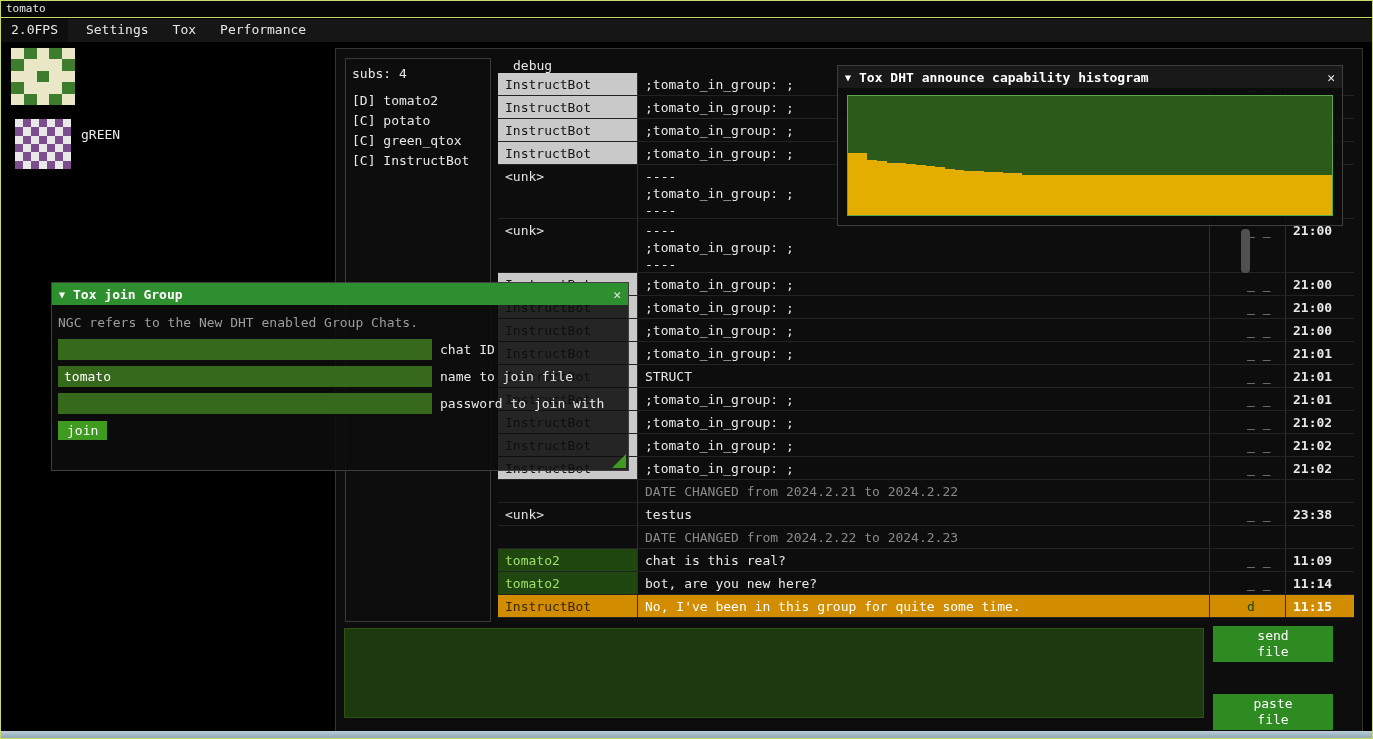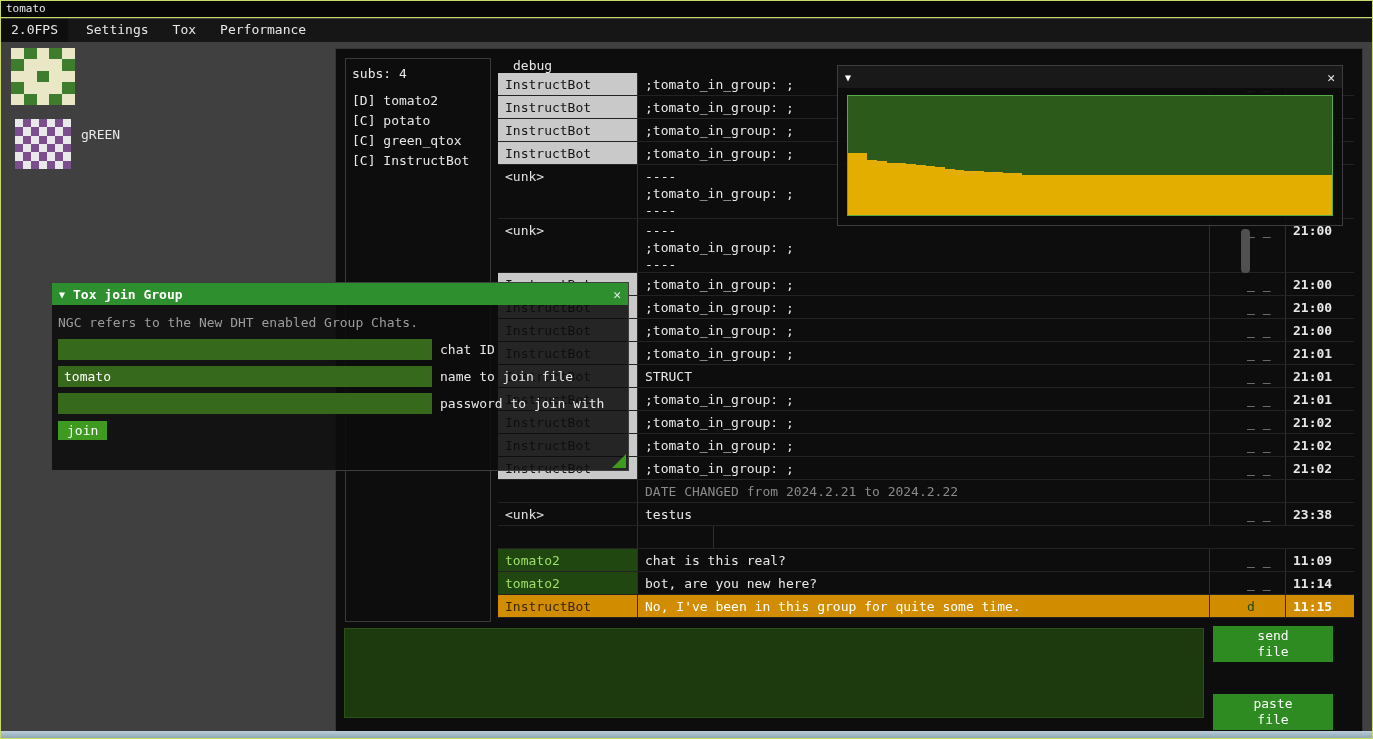--- a/index.html
+++ b/index.html
@@ -1,16 +1,16 @@
 <!DOCTYPE html>
 <html><head>
 <meta charset="utf-8">
 <style>
   html,body{margin:0;padding:0;background:#2a2a2a;}
-  #app{position:relative;width:1373px;height:739px;background:#404040;
+  #app{position:relative;width:1373px;height:739px;background:#000000;
        border:1px solid #c9d96a;box-sizing:border-box;overflow:hidden;
        font-family:"DejaVu Sans Mono","Liberation Mono",monospace;color:#e8e8e8;font-size:13px;}
   
   #title-bar{position:absolute;left:0;top:0;width:100%;height:17px;line-height:16px;
              padding-left:5px;font-size:11px;background:#070707;border-bottom:1px solid #c9d96a;box-sizing:border-box;}
   #menu-bar{position:absolute;left:0;top:18px;width:100%;height:23px;background:#161616;display:flex;align-items:stretch;}
   .menu-item{padding:3px 12px;cursor:default;}
   .menu-fps{background:#0e0e0e;padding:3px 10px;margin-right:6px;}
   
   .group-row{position:absolute;display:flex;}
@@ -283,20 +283,21 @@
         <div class="c-time"></div>
       </div>
       <div class="msg-row k-unk" style="height: 23px;">
         <div class="c-sender">&lt;unk&gt;</div>
         <div class="c-text">testus</div>
         <div class="c-flags">_ _</div>
         <div class="c-time">23:38</div>
       </div>
       <div class="msg-row k-system" style="height: 23px;">
         <div class="c-sender"></div>
+        <div class="c-text">DATE CHANGED from 2024.2.22 to 2024.2.23</div>
         <div class="c-flags"></div>
         <div class="c-time"></div>
       </div>
       <div class="msg-row k-tomato2" style="height: 23px;">
         <div class="c-sender">tomato2</div>
         <div class="c-text">chat is this real?</div>
         <div class="c-flags">_ _</div>
         <div class="c-time">11:09</div>
       </div>
       <div class="msg-row k-tomato2" style="height: 23px;">
@@ -318,20 +319,21 @@
   <div id="chat-input"></div>
 
   <div id="send-file-btn" class="file-btn">send
 file</div>
   <div id="paste-file-btn" class="file-btn">paste
 file</div>
 
   <div id="hist-window" class="fwin">
     <div class="fwin-title title-dark">
       <span class="collapse-arrow">▼</span>
+      <span>Tox DHT announce capability histogram</span>
       <span class="fwin-close">✕</span>
     </div>
     <div id="hist-plot" style="background: rgb(44, 90, 27);">
         <div class="hist-bar" style="height: 52%; background: rgb(227, 174, 0);"></div>
         <div class="hist-bar" style="height: 52%; background: rgb(227, 174, 0);"></div>
         <div class="hist-bar" style="height: 46%; background: rgb(227, 174, 0);"></div>
         <div class="hist-bar" style="height: 45%; background: rgb(227, 174, 0);"></div>
         <div class="hist-bar" style="height: 44%; background: rgb(227, 174, 0);"></div>
         <div class="hist-bar" style="height: 44%; background: rgb(227, 174, 0);"></div>
         <div class="hist-bar" style="height: 43%; background: rgb(227, 174, 0);"></div>

